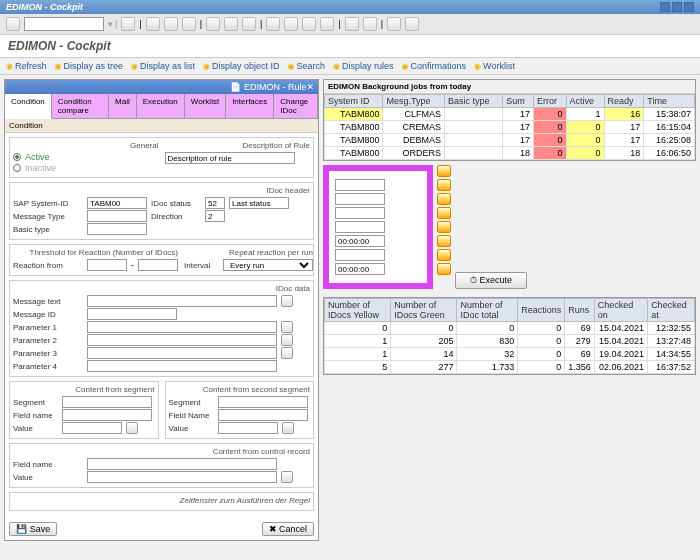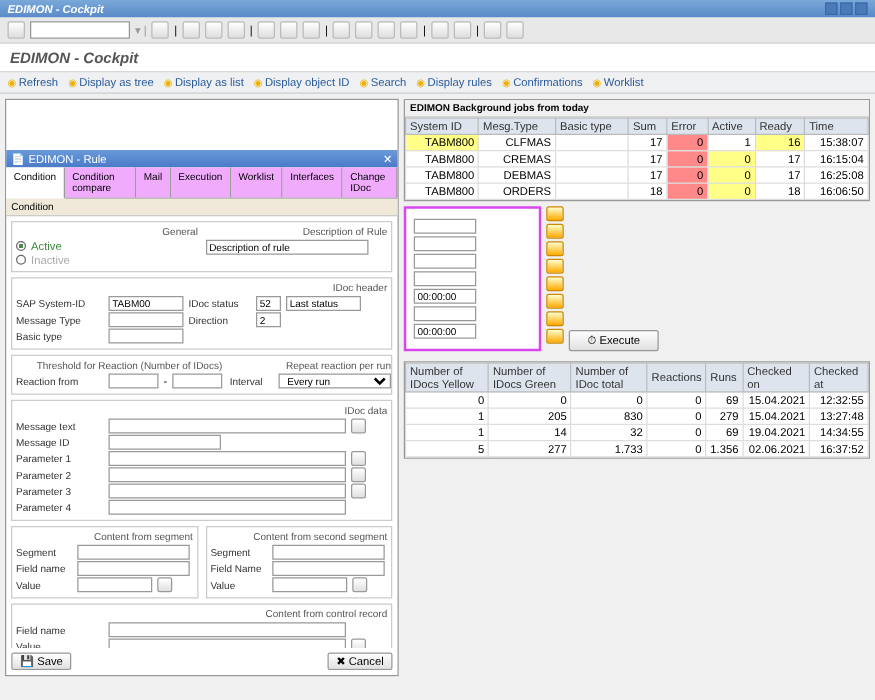--- a/index.html
+++ b/index.html
@@ -9,39 +9,39 @@
 .winctrl span { width: 10px; height: 10px; background: #4a7ab8; border: 1px solid #3a6aa8; }
 .menubar { background: #e8e8e8; border-bottom: 1px solid #ccc; padding: 3px 6px; display: flex; align-items: center; gap: 4px; }
 .menubar .dd { width: 80px; height: 14px; border: 1px solid #999; background: #fff; }
 .menubar .tbicon { width: 14px; height: 14px; border: 1px solid #bbb; background: linear-gradient(#fff,#ddd); border-radius: 2px; }
 .pageheader { background: #fff; padding: 4px 8px; font-weight: bold; font-style: italic; font-size: 12px; color: #555; border-bottom: 1px solid #ccc; }
 .actionbar { background: #eef0f2; padding: 3px 6px; border-bottom: 1px solid #ccc; display: flex; gap: 8px; align-items: center; }
 .actionbar .act { color: #2a5a9a; cursor: pointer; }
 .actionbar .act::before { content: "◉"; color: #f0b000; margin-right: 2px; font-size: 8px; }
 .workspace { display: flex; height: 470px; padding: 4px; gap: 4px; }
 .leftpanel { width: 315px; background: #fff; border: 1px solid #999; display: flex; flex-direction: column; }
-.panel-title { background: linear-gradient(#6a9ad8,#4a7ac8); color: #fff; padding: 2px 4px; font-size: 9px; display: flex; justify-content: space-between; margin-top: 40px; }
+.panel-title { background: linear-gradient(#6a9ad8,#4a7ac8); color: #fff; padding: 2px 4px; font-size: 9px; display: flex; justify-content: flex-end; }
 .tabs { display: flex; border-bottom: 1px solid #999; background: #e0e0e0; }
 .tab { padding: 3px 6px; border-right: 1px solid #999; background: #f0abfc; cursor: pointer; font-size: 8px; }
 .tab.active { background: #fff; border-bottom: 1px solid #fff; margin-bottom: -1px; }
 .subtab { padding: 2px 4px; background: #f0e8d8; border-bottom: 1px solid #ccc; font-size: 8px; }
 .formbody { padding: 4px; overflow-y: auto; flex: 1; }
 .groupbox { border: 1px solid #ccc; margin-bottom: 4px; padding: 3px; }
 .grouptitle { font-size: 8px; color: #555; margin-bottom: 2px; text-align: right; }
 .row { display: flex; align-items: center; margin: 1px 0; gap: 4px; }
 .lbl { width: 70px; font-size: 8px; color: #333; }
 .inp { height: 12px; border: 1px solid #999; background: #fff; padding: 0 2px; font-size: 8px; }
 .inp.w60 { width: 60px; } .inp.w40 { width: 40px; } .inp.w90 { width: 90px; } .inp.w20 { width: 20px; }
 .inp.w190 { width: 190px; } .inp.wide { flex: 1; }
 .iconbtn { width: 12px; height: 12px; border: 1px solid #999; background: linear-gradient(#fff,#e0e0e0); border-radius: 2px; }
 .twocol { display: flex; gap: 6px; }
 .twocol > div { flex: 1; }
 .rightpanel { flex: 1; display: flex; flex-direction: column; gap: 4px; }
 .middlebox { display: flex; gap: 4px; }
-.quickinputs { background: #fff; border: 2px solid #d946ef; padding: 6px; width: 110px; }
+.quickinputs { background: #fff; border: 6px solid #d946ef; padding: 6px; width: 110px; }
 .quickinputs .inp { width: 50px; margin: 2px 0; display: block; }
 .iconlist { display: flex; flex-direction: column; gap: 2px; }
 .iconlist span { width: 14px; height: 12px; background: linear-gradient(#ffc,#fa0); border: 1px solid #c80; border-radius: 2px; }
 .table { background: #fff; border: 1px solid #999; }
 .thdr { font-weight: bold; padding: 2px 4px; background: #f0f0f0; border-bottom: 1px solid #ccc; font-size: 8px; }
 .tbl { width: 100%; border-collapse: collapse; font-size: 8px; }
 .tbl th { background: #dde4ee; border: 1px solid #bbb; padding: 1px 3px; text-align: left; font-weight: normal; color: #333; }
 .tbl td { border: 1px solid #ddd; padding: 1px 3px; text-align: right; }
 .tbl td.l { text-align: right; }
 .red { background: #f88; } .yel { background: #ff8; }

